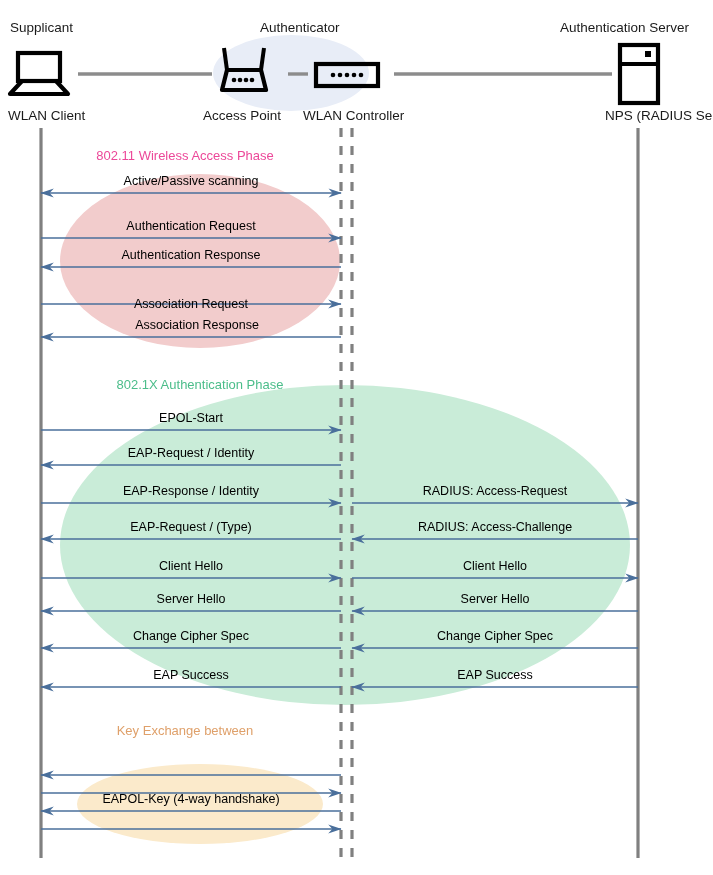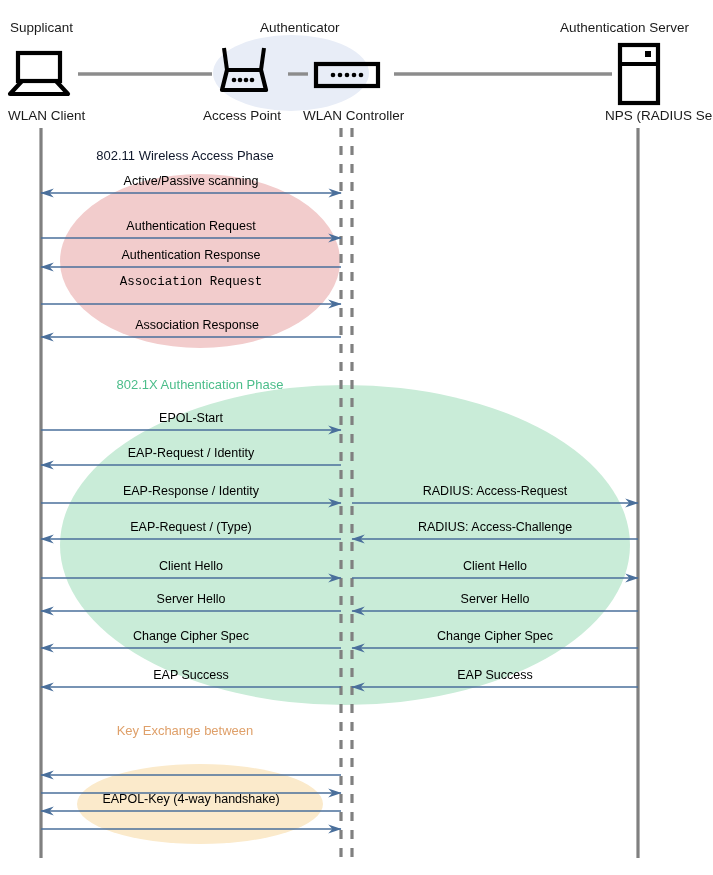--- a/index.html
+++ b/index.html
@@ -133,25 +133,25 @@
 <div class="hdr-label" style="left:10px; top:20px;">Supplicant</div>
 <div class="hdr-label" style="left:260px; top:20px;">Authenticator</div>
 <div class="hdr-label" style="left:560px; top:20px;">Authentication Server</div>
 
 <div class="hdr-label" style="left:8px; top:108px;">WLAN Client</div>
 <div class="hdr-label" style="left:203px; top:108px;">Access Point</div>
 <div class="hdr-label" style="left:303px; top:108px;">WLAN Controller</div>
 <div class="hdr-label" style="left:570px; top:108px;margin-left:35px;">NPS (RADIUS Server)</div>
 
 <div id="overlay">
-    <div class="phase-label" style="left: 185px; top: 147px; color: #0f172a;">802.11 Wireless Access Phase</div>
+    <div class="phase-label" style="left: 185px; top: 147px; color: #ec4899;">802.11 Wireless Access Phase</div>
     <div class="msg-label" style="left: 191px; top: 174px;">Active/Passive scanning</div>
     <div class="msg-label" style="left: 191px; top: 219px;">Authentication Request</div>
     <div class="msg-label" style="left: 191px; top: 248px;">Authentication Response</div>
-    <div class="msg-label" style="left: 191px; top: 275px; font-family: Liberation Mono, monospace;">Association Request</div>
+    <div class="msg-label" style="left: 191px; top: 297px;">Association Request</div>
     <div class="msg-label" style="left: 197px; top: 318px;">Association Response</div>
     <div class="phase-label" style="left: 200px; top: 376px; color: rgb(75, 189, 138);">802.1X Authentication Phase</div>
     <div class="msg-label" style="left: 191px; top: 411px;">EPOL-Start</div>
     <div class="msg-label" style="left: 191px; top: 446px;">EAP-Request / Identity</div>
     <div class="msg-label" style="left: 191px; top: 484px;">EAP-Response / Identity</div>
     <div class="msg-label" style="left: 191px; top: 520px;">EAP-Request / (Type)</div>
     <div class="msg-label" style="left: 191px; top: 559px;">Client Hello</div>
     <div class="msg-label" style="left: 191px; top: 592px;">Server Hello</div>
     <div class="msg-label" style="left: 191px; top: 629px;">Change Cipher Spec</div>
     <div class="msg-label" style="left: 191px; top: 668px;">EAP Success</div>

